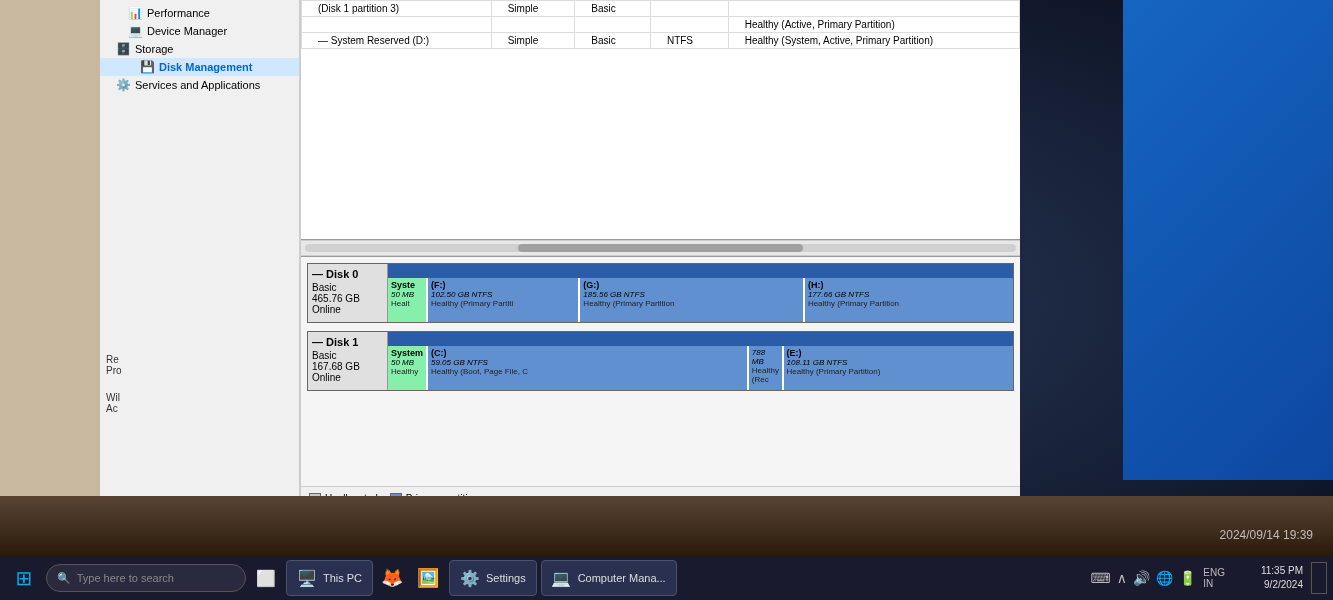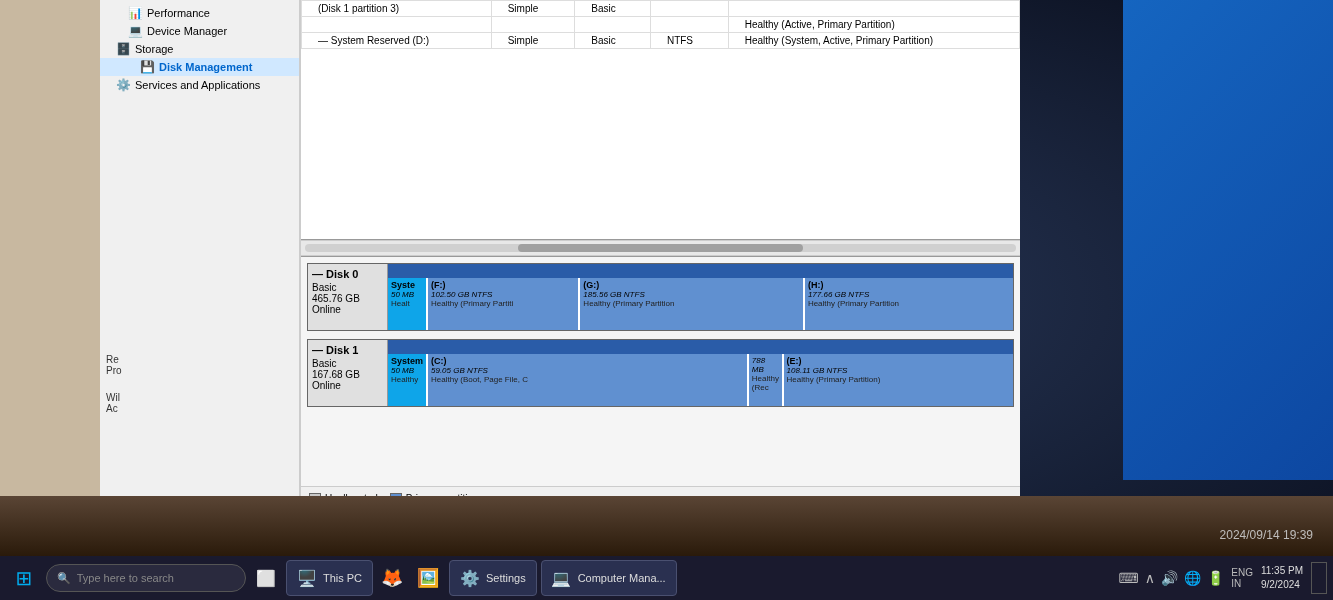--- a/index.html
+++ b/index.html
@@ -125,21 +125,21 @@
       height: 8px;
       background: #a0a0a0;
       border-radius: 4px;
     }
 
     
     .disk-block {
       display: flex;
       margin-bottom: 8px;
       border: 1px solid #666;
-      height: 68px;
+      height: 60px;
     }
 
     .disk-info {
       width: 80px;
       min-width: 80px;
       background: #e0e0e0;
       padding: 4px;
       font-size: 10px;
       display: flex;
       flex-direction: column;
@@ -172,21 +172,21 @@
     .part-block {
       border-right: 2px solid #fff;
       padding: 2px 3px;
       font-size: 9px;
       overflow: hidden;
       display: flex;
       flex-direction: column;
     }
 
     .part-block.system-reserved {
-      background: #0ea5e9;
+      background: #86efac;
       width: 40px;
       min-width: 40px;
     }
 
     .part-block.primary {
       background: #6090d0;
     }
 
     .part-block .part-label {
       font-weight: bold;
@@ -297,23 +297,25 @@
       gap: 6px;
       align-items: center;
     }
 
     .tray-icon {
       font-size: 14px;
       color: #bbb;
     }
 
     .tray-clock {
+      text-align: right;
       line-height: 1.4;
       font-size: 10px;
       color: #ddd;
+      margin-left: 28px;
     }
 
     
     .right-blue {
       position: absolute;
       top: 0;
       right: 0;
       width: 210px;
       height: 480px;
       background: linear-gradient(135deg, #1565c0, #0d47a1);

